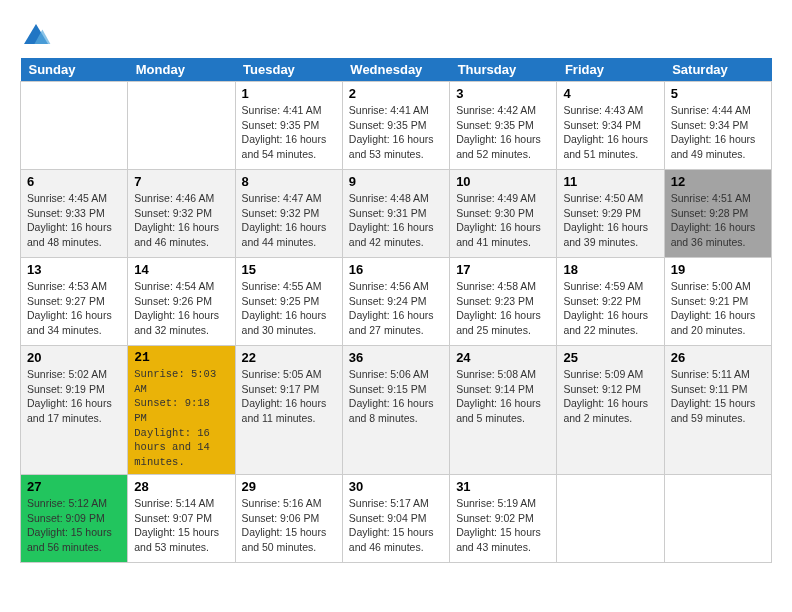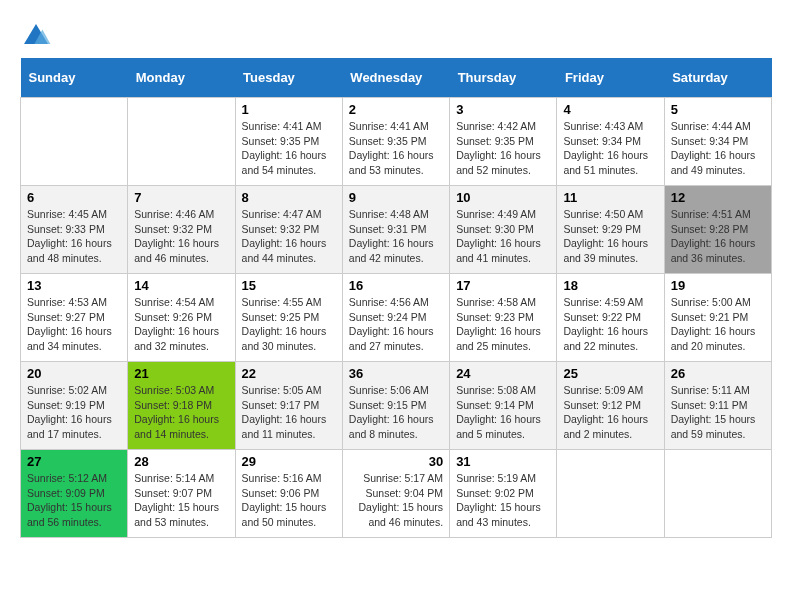--- a/index.html
+++ b/index.html
@@ -56,21 +56,21 @@
     }
     .calendar-table {
       width: 100%;
       border-collapse: collapse;
       font-size: 11px;
     }
     .calendar-table th {
       background-color: #2176c4;
       color: #fff;
       text-align: left;
-      padding: 12px 8px;
+      padding: 4px 8px;
       font-size: 13px;
       font-weight: bold;
     }
     .calendar-table td {
       border: 1px solid #ccc;
       vertical-align: top;
       padding: 4px 6px;
       width: calc(100% / 7);
       min-height: 80px;
       height: 88px;
@@ -214,21 +214,21 @@
         <td style="background-color: rgb(255, 255, 255);">
         <span class="cell-day">19</span>
         <span class="cell-info">Sunrise: 5:00 AM<br>Sunset: 9:21 PM<br>Daylight: 16 hours and 20 minutes.</span>
       </td>
       </tr>
       <tr>
         <td style="background-color: rgb(242, 242, 242);">
         <span class="cell-day">20</span>
         <span class="cell-info">Sunrise: 5:02 AM<br>Sunset: 9:19 PM<br>Daylight: 16 hours and 17 minutes.</span>
       </td>
-        <td style="background-color: #84cc16;">
+        <td style="background-color: #eab308; font-family: Liberation Mono, monospace;">
         <span class="cell-day">21</span>
         <span class="cell-info">Sunrise: 5:03 AM<br>Sunset: 9:18 PM<br>Daylight: 16 hours and 14 minutes.</span>
       </td>
         <td style="background-color: rgb(242, 242, 242);">
         <span class="cell-day">22</span>
         <span class="cell-info">Sunrise: 5:05 AM<br>Sunset: 9:17 PM<br>Daylight: 16 hours and 11 minutes.</span>
       </td>
         <td style="background-color: rgb(242, 242, 242);">
         <span class="cell-day">36</span>
         <span class="cell-info">Sunrise: 5:06 AM<br>Sunset: 9:15 PM<br>Daylight: 16 hours and 8 minutes.</span>
@@ -252,21 +252,21 @@
         <span class="cell-info">Sunrise: 5:12 AM<br>Sunset: 9:09 PM<br>Daylight: 15 hours and 56 minutes.</span>
       </td>
         <td style="background-color: rgb(255, 255, 255);">
         <span class="cell-day">28</span>
         <span class="cell-info">Sunrise: 5:14 AM<br>Sunset: 9:07 PM<br>Daylight: 15 hours and 53 minutes.</span>
       </td>
         <td style="background-color: rgb(255, 255, 255);">
         <span class="cell-day">29</span>
         <span class="cell-info">Sunrise: 5:16 AM<br>Sunset: 9:06 PM<br>Daylight: 15 hours and 50 minutes.</span>
       </td>
-        <td style="background-color: rgb(255, 255, 255); text-align: right;">
+        <td style="background-color: rgb(255, 255, 255);">
         <span class="cell-day">30</span>
         <span class="cell-info">Sunrise: 5:17 AM<br>Sunset: 9:04 PM<br>Daylight: 15 hours and 46 minutes.</span>
       </td>
         <td style="background-color: rgb(255, 255, 255); margin-top: 20px;">
         <span class="cell-day">31</span>
         <span class="cell-info">Sunrise: 5:19 AM<br>Sunset: 9:02 PM<br>Daylight: 15 hours and 43 minutes.</span>
       </td>
         <td class="empty-cell"></td>
         <td class="empty-cell"></td>
       </tr>

